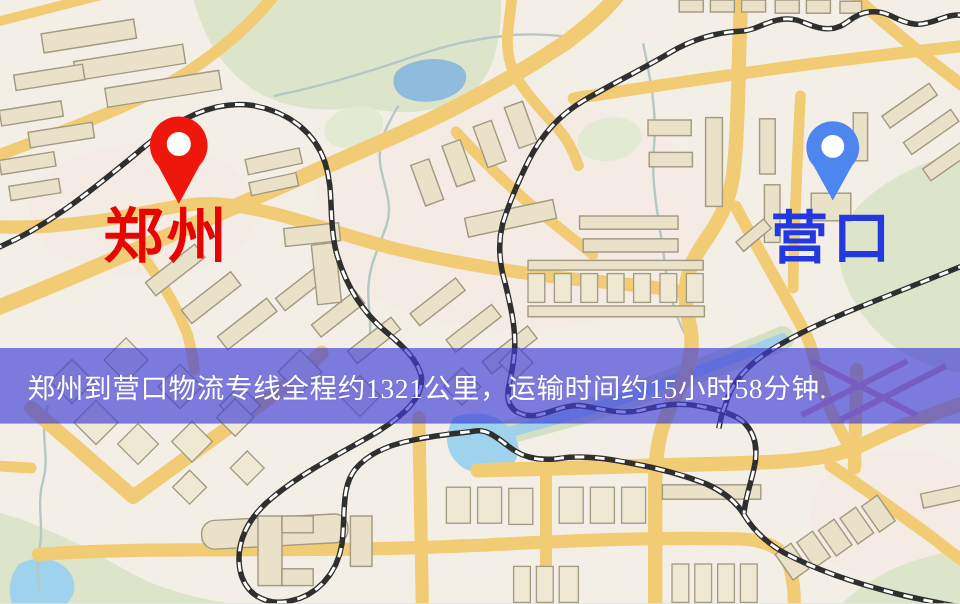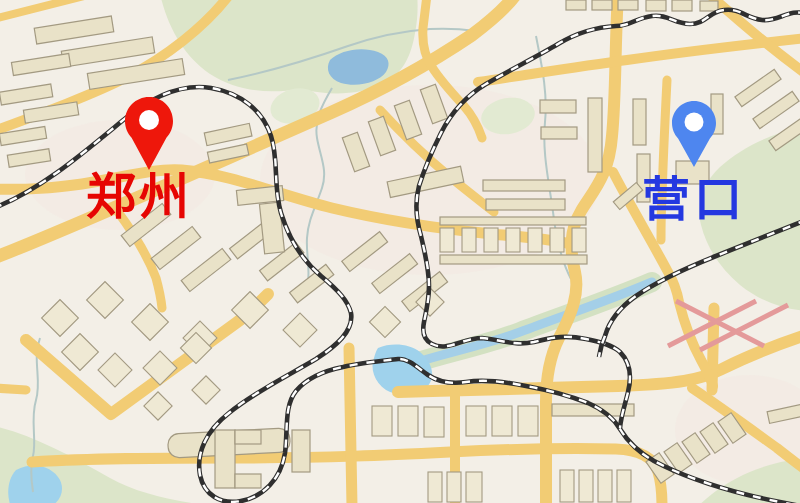--- a/index.html
+++ b/index.html
@@ -224,20 +224,23 @@
         <use href="#rail4" class="rail-dash"></use>
     </g>
 
     <g>
       <path class="pinkline" d="M668,346 L756,301"></path>
       <path class="pinkline" d="M676,301 L764,346"></path>
       <path class="pinkline" stroke-width="4" d="M700,350 L788,305"></path>
     </g>
   </svg>
 
+  <div class="banner">
+    <span class="banner-text">郑州到营口物流专线全程约1321公里，运输时间约15小时58分钟.</span>
+  </div>
 
   <svg width="800" height="503" viewBox="0 0 800 503" style="pointer-events:none;">
     <g>
       <path fill="#ee170b" d="M149,97 C135.7,97 125,107.7 125,121 C125,127.5 127.5,133.4 131.6,137.8 L149,170 L166.4,137.8 C170.5,133.4 173,127.5 173,121 C173,107.7 162.3,97 149,97 Z"></path>
       <circle cx="149" cy="120" r="10" fill="#ffffff"></circle>
     </g>
     <g>
       <path fill="#4e86ef" d="M694,101 C681.8,101 672,110.8 672,123 C672,129 674.3,134.4 678.1,138.4 L694,167 L709.9,138.4 C713.7,134.4 716,129 716,123 C716,110.8 706.2,101 694,101 Z"></path>
       <circle cx="694" cy="122" r="9.5" fill="#ffffff"></circle>
     </g>

